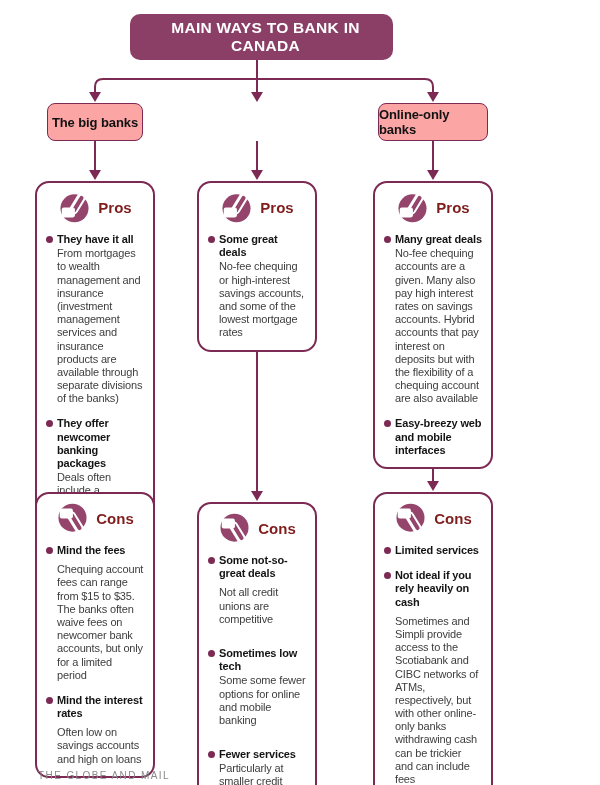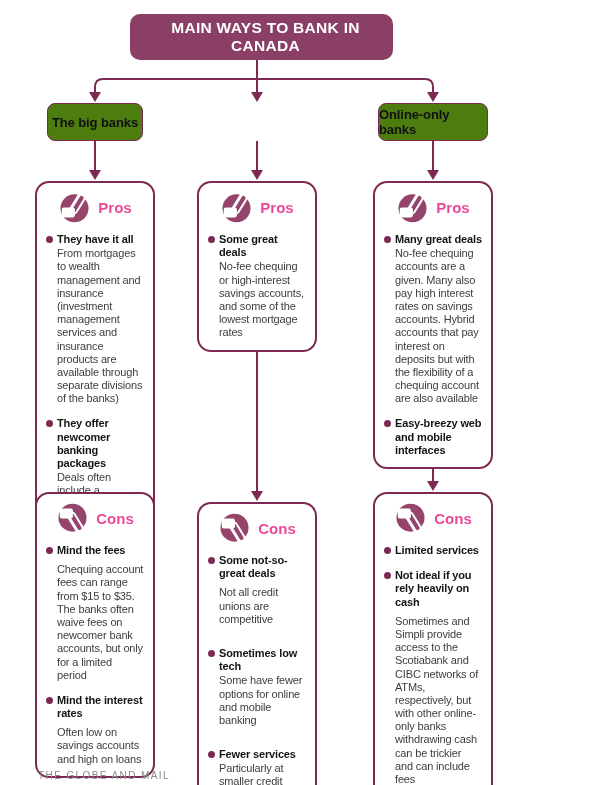--- a/index.html
+++ b/index.html
@@ -9,32 +9,32 @@
   }
   .connectors{position:absolute;left:0;top:0;z-index:0;}
   .titlebox{
     position:absolute;left:130px;top:14px;width:255px;height:46px;z-index:1;
     background:#8c3f66;border-radius:10px;color:#ffffff;
     display:flex;align-items:center;justify-content:center;
     font-size:15.5px;font-weight:bold;letter-spacing:.3px;text-align:center;padding-left:8px;
   }
   .branchbox{
     position:absolute;top:103px;height:38px;z-index:1;box-sizing:border-box;
-    background:#4d7c0f;border:1.5px solid #7c2a54;border-radius:8px;
+    background:#fca5a5;border:1.5px solid #7c2a54;border-radius:8px;
     display:flex;align-items:center;justify-content:center;
     font-size:13px;font-weight:bold;color:#111111;letter-spacing:-.1px;
   }
   .pcbox{
     position:absolute;width:120px;z-index:1;box-sizing:border-box;
     background:#ffffff;border:2px solid #7c2a54;border-radius:14px;
     padding:8px 9px 6px 9px;
   }
   .pchead{display:flex;align-items:center;justify-content:center;gap:7px;margin:0 0 9px 0;}
   .picon{width:33px;height:33px;flex:0 0 auto;}
-  .plabel{font-size:15px;font-weight:bold;color:#ec4899;}
+  .plabel{font-size:15px;font-weight:bold;color:#7f1d1d;}
   .pcitem{position:relative;padding-left:11px;margin-bottom:12px;}
   .pcitem:last-child{margin-bottom:4px;}
   .spread .pcitem{margin-bottom:21px;}
   .dot{
     position:absolute;left:0;top:3px;width:7px;height:7px;border-radius:50%;
     background:#7c2a54;
   }
   .ih{
     font-size:11px;font-weight:bold;color:#141414;line-height:1.2;
     letter-spacing:-.15px;margin-bottom:1px;
@@ -156,21 +156,21 @@
       <span class="plabel">Cons</span>
     </div>
     <div class="pcitem gap">
       <span class="dot"></span>
       <div class="ih">Some not-so-great deals</div>
       <div class="ib">Not all credit unions are competitive</div>
     </div>
     <div class="pcitem">
       <span class="dot"></span>
       <div class="ih">Sometimes low tech</div>
-      <div class="ib">Some have fewer options for online and mobile banking</div>
+      <div class="ib">Some some fewer options for online and mobile banking</div>
     </div>
     <div class="pcitem">
       <span class="dot"></span>
       <div class="ih">Fewer services</div>
       <div class="ib">Particularly at smaller credit unions</div>
     </div>
   </div>
 
   <div class="pcbox" style="left:373px;top:181px;min-height:282px;">
     <div class="pchead">

